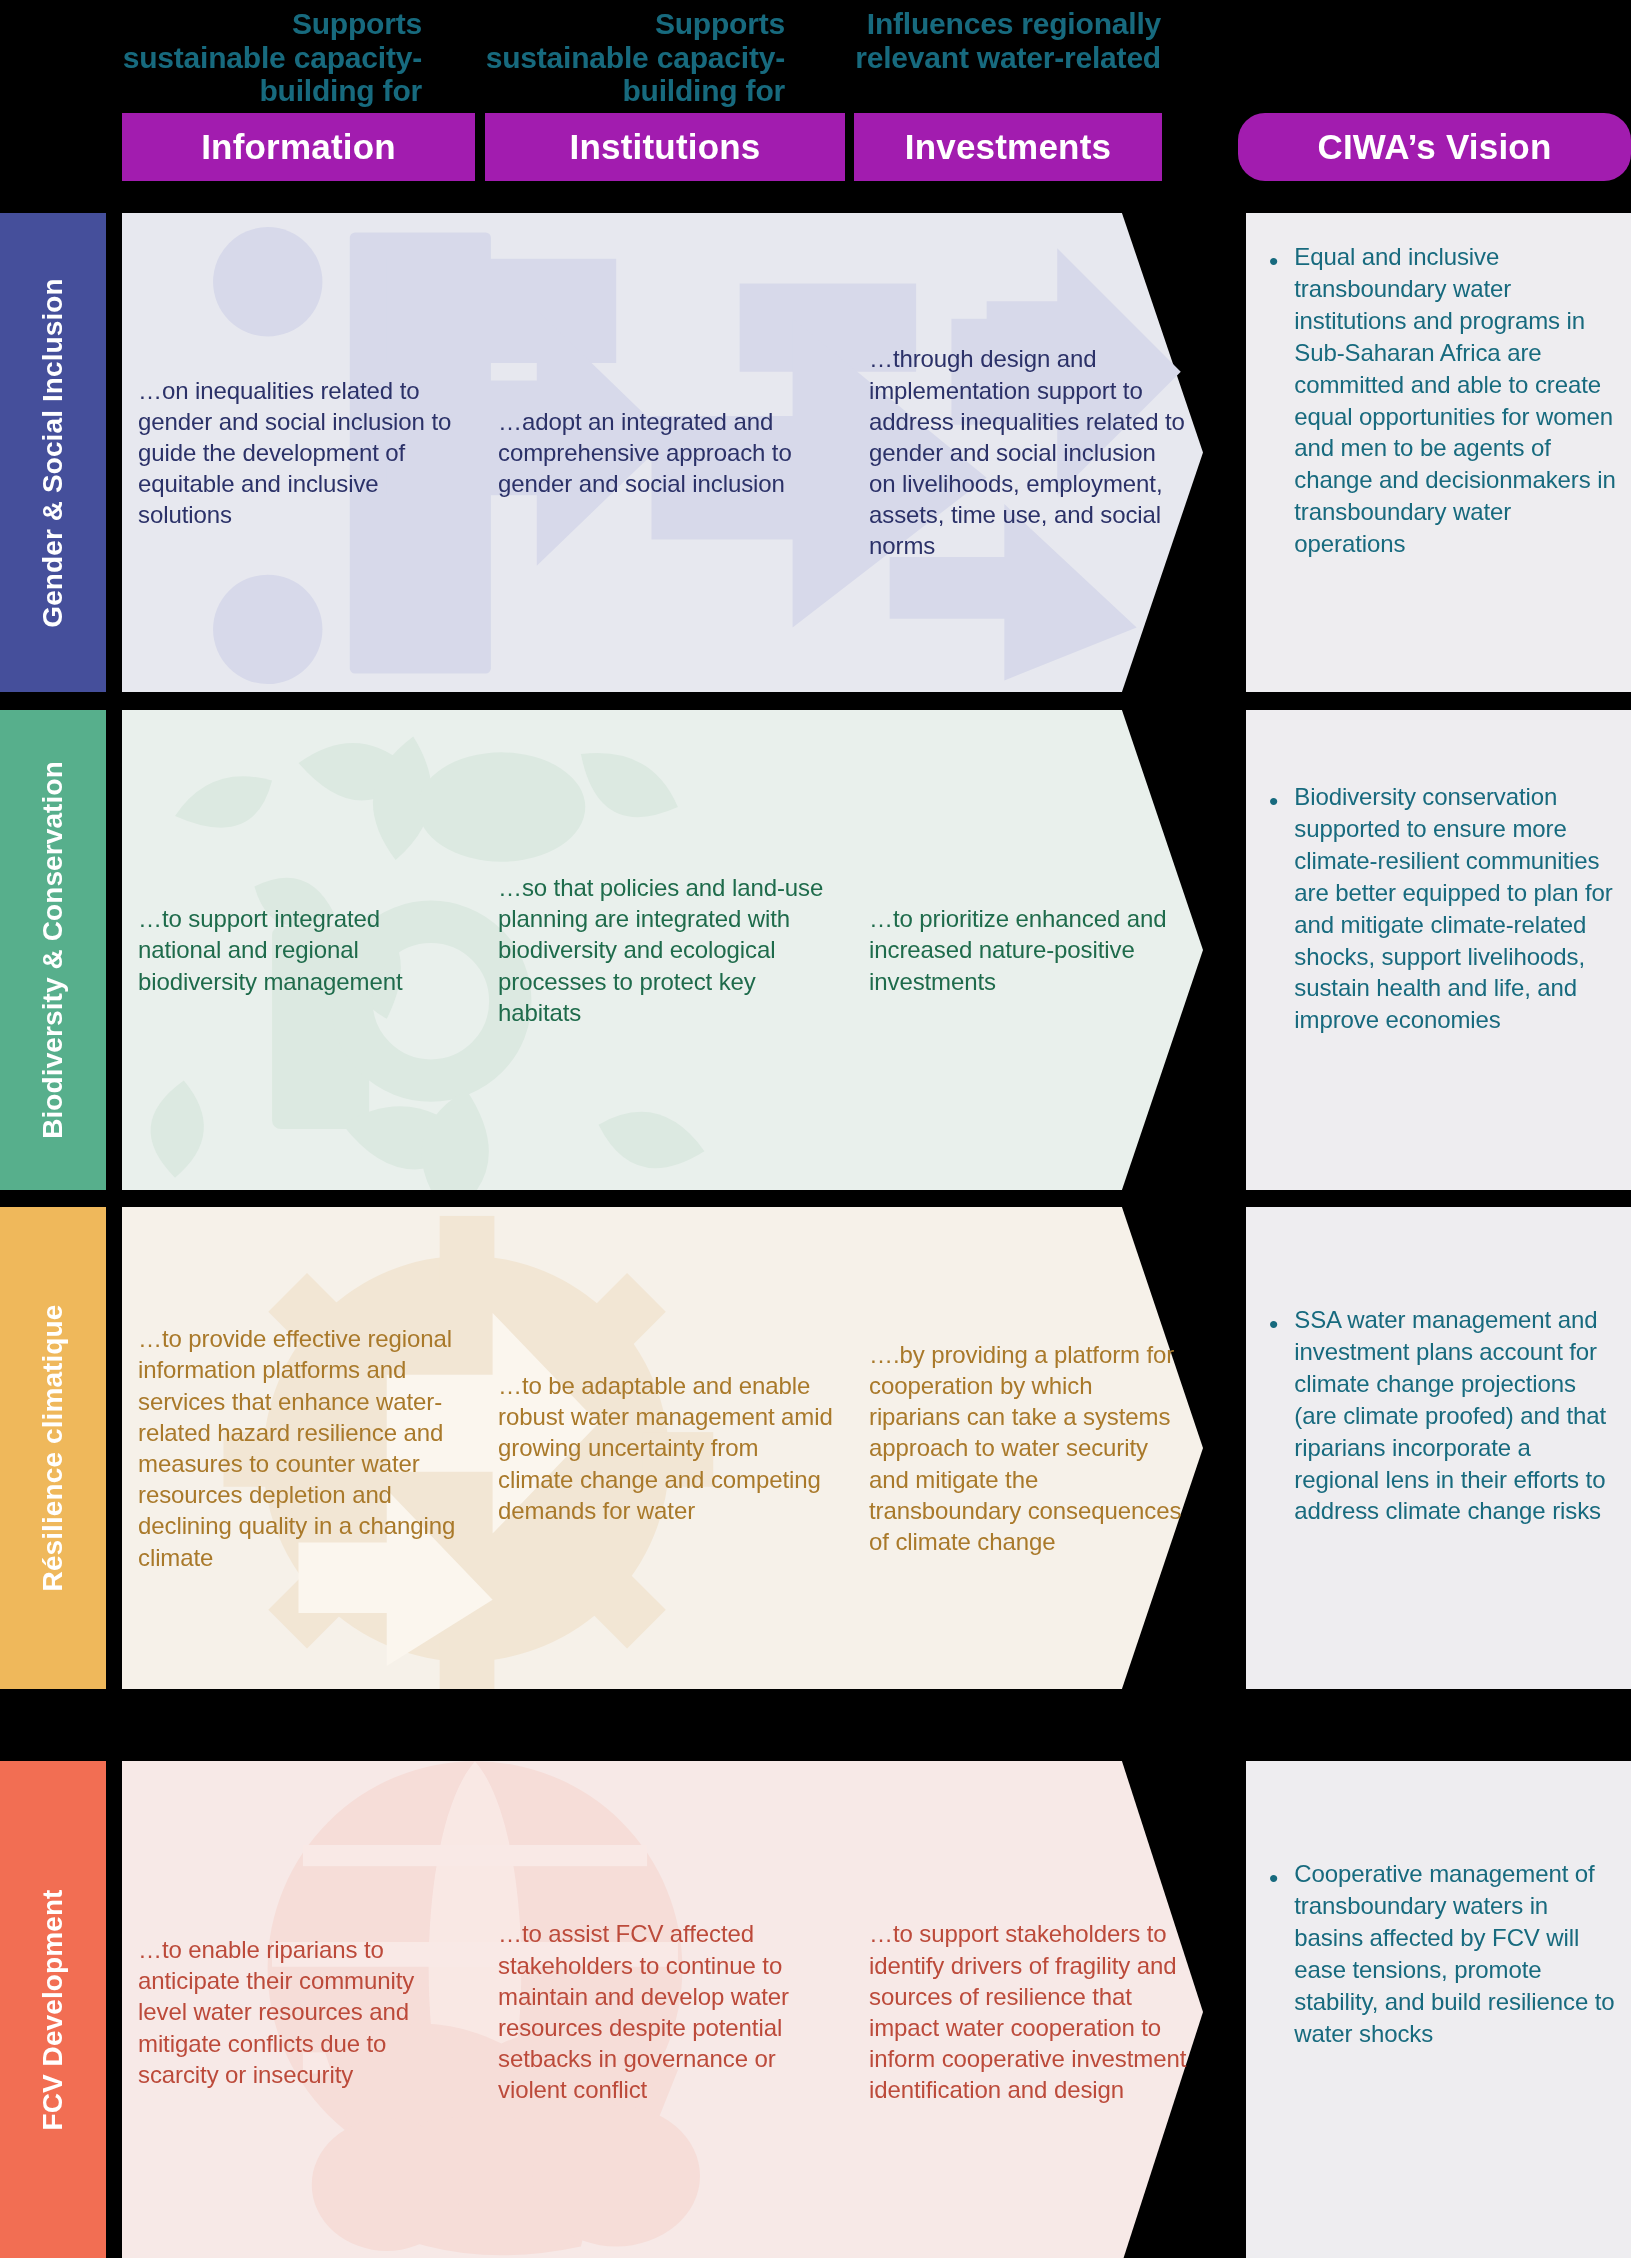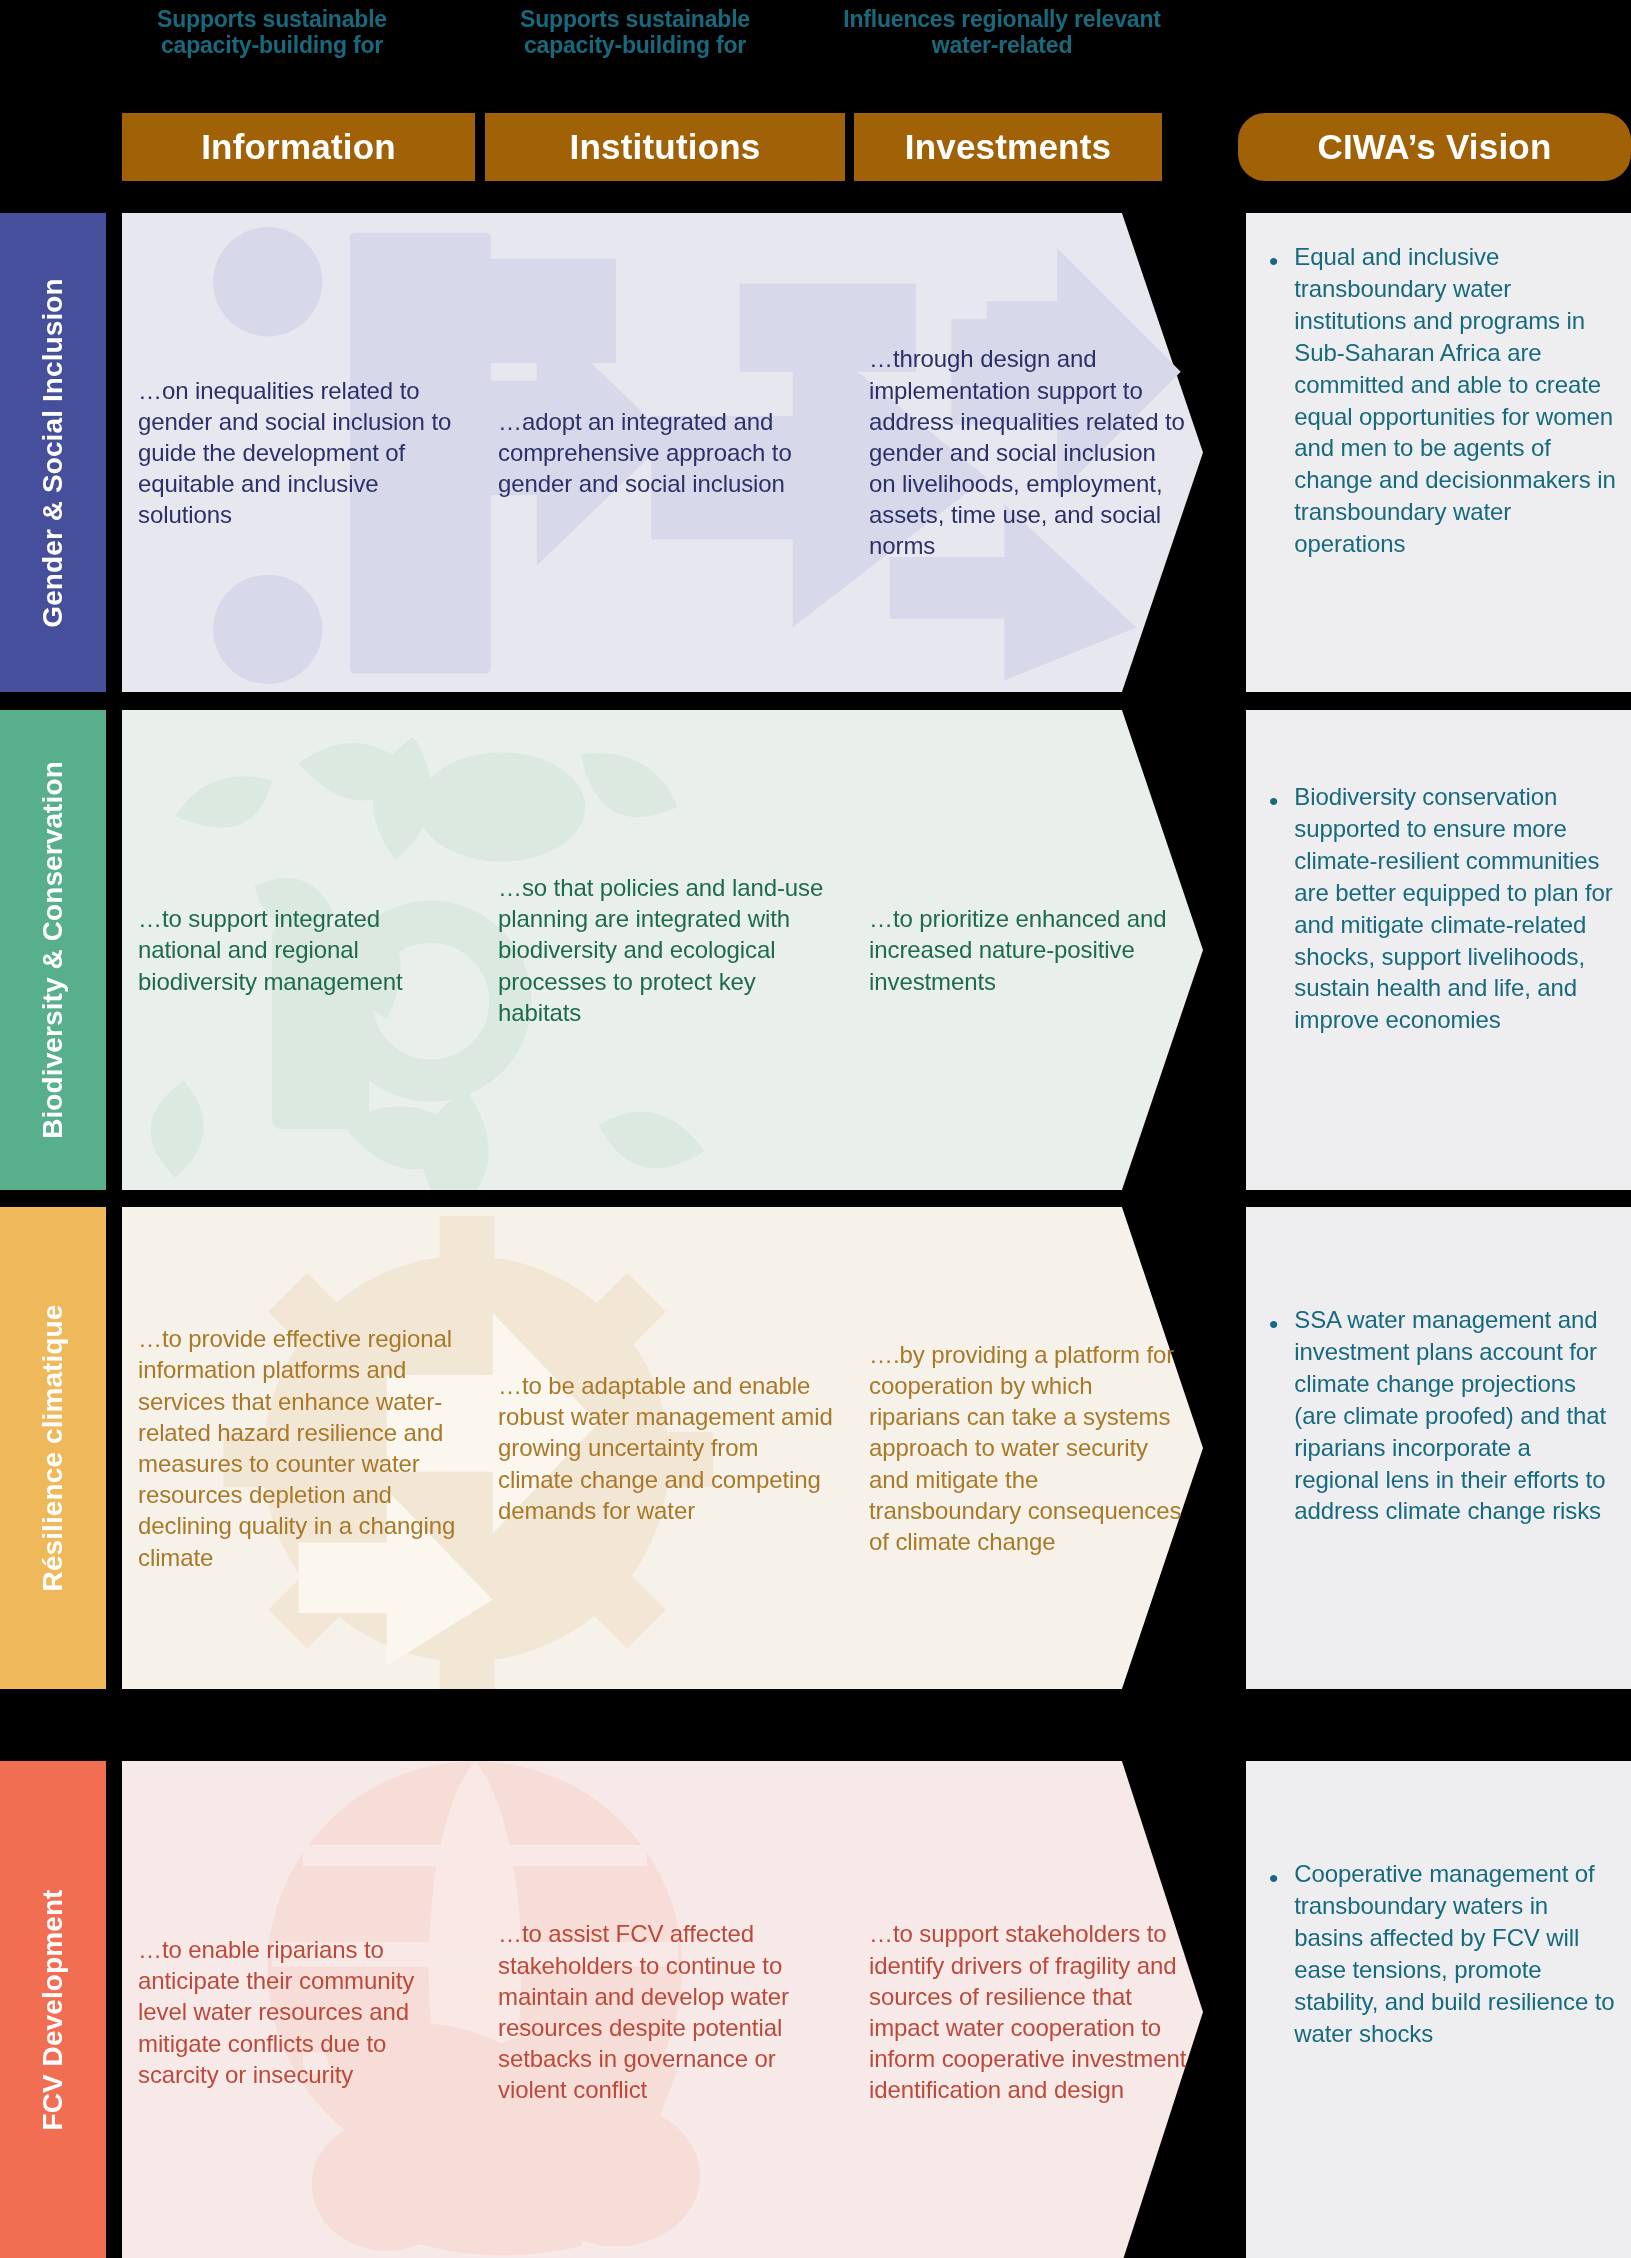--- a/index.html
+++ b/index.html
@@ -17,29 +17,29 @@
     width: 1631px;
     height: 2258px;
     background: #000000;
   }
 
   
   .kicker {
     position: absolute;
     color: #176a7e;
     font-weight: bold;
-    font-size: 23px;
+    font-size: 30px;
     line-height: 1.12;
-    text-align: center;
+    text-align: right;
     letter-spacing: -0.2px;
   }
 
   .col-head {
     position: absolute;
-    background: #a16207;
+    background: #a21caf;
     display: flex;
     align-items: center;
     justify-content: center;
     color: #ffffff;
     font-size: 35px;
     font-weight: bold;
     letter-spacing: 0.2px;
   }
 
   

